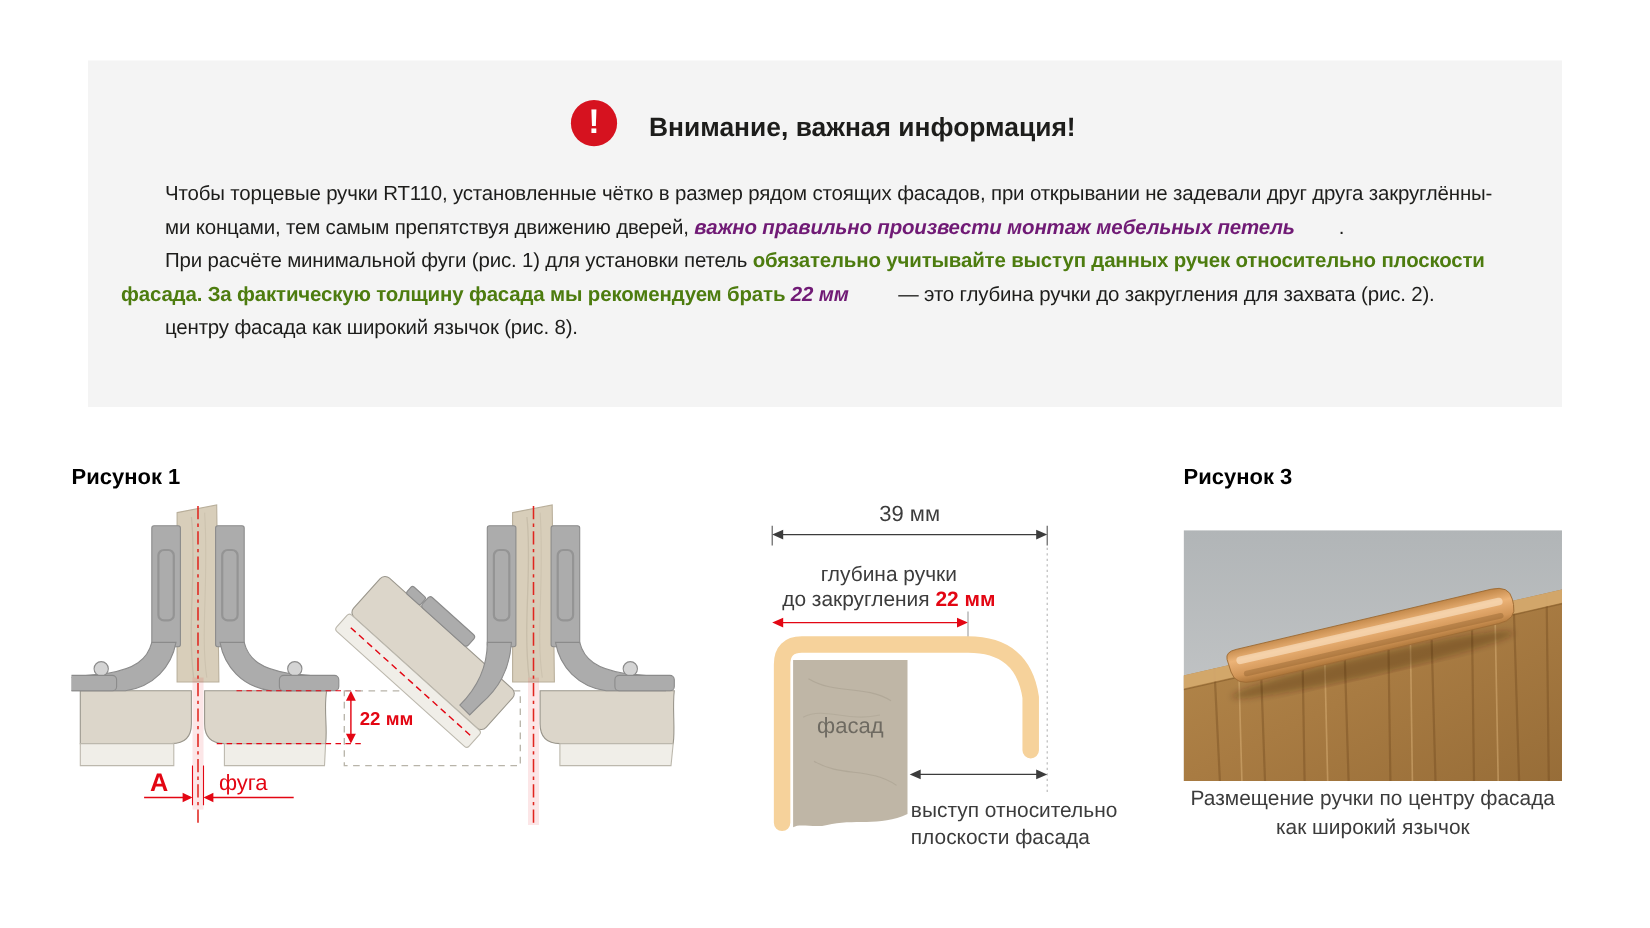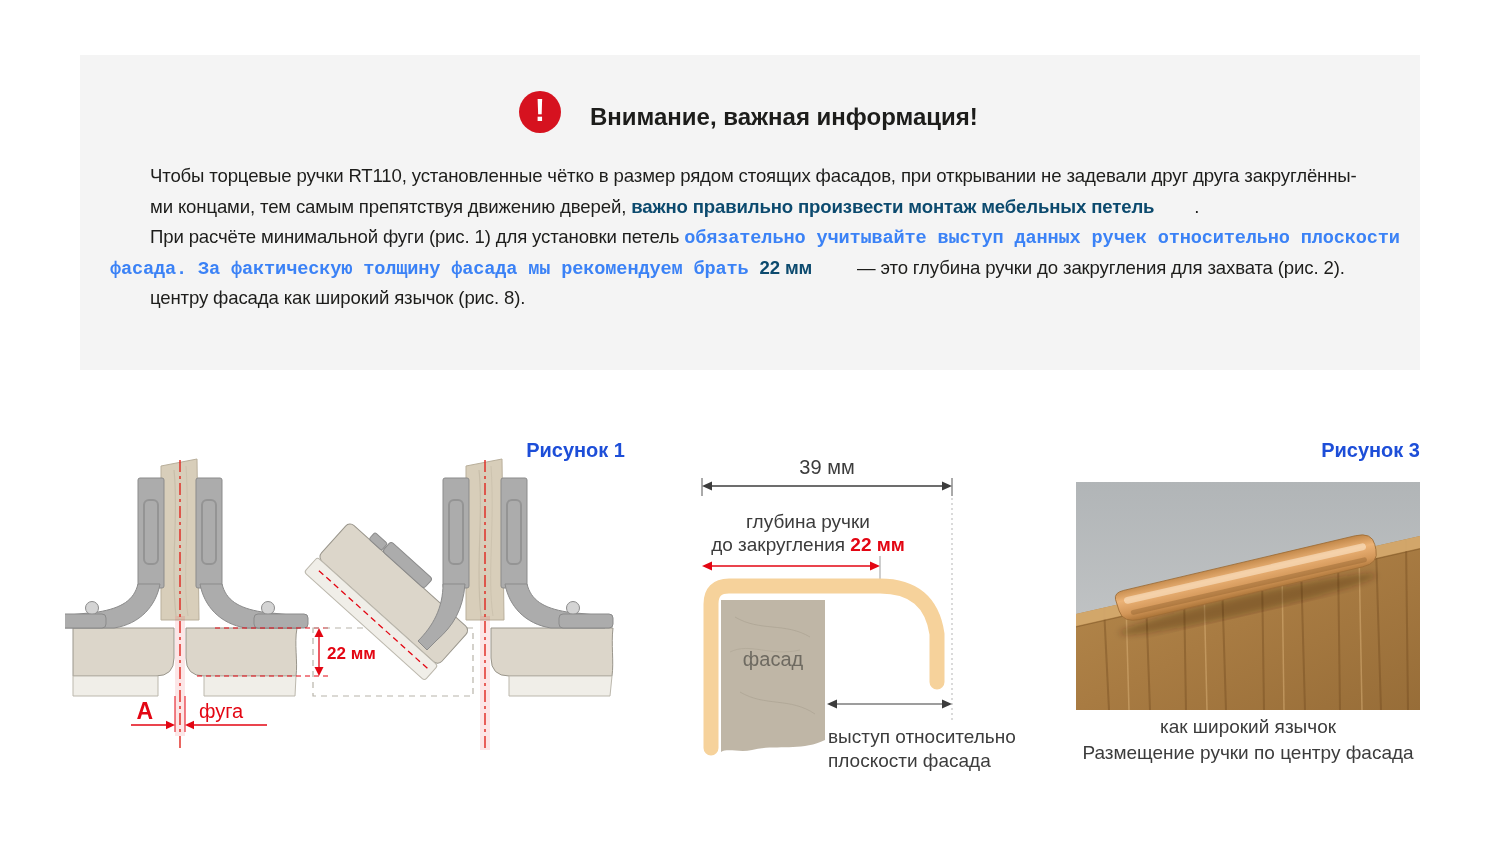--- a/index.html
+++ b/index.html
@@ -8,25 +8,25 @@
   .abs{position:absolute;}
 
   
   #infobox{left:80px;top:55px;width:1340px;height:315px;background:#f4f4f4;}
   #warn-icon{left:519px;top:91px;width:42px;height:42px;border-radius:50%;background:#d6121f;
              color:#fff;font-weight:bold;font-size:31px;line-height:40px;text-align:center;}
   #info-title{left:590px;top:103px;font-size:24px;font-weight:bold;white-space:nowrap;}
   #info-paragraph{left:110px;top:161px;width:1300px;font-size:18.6px;letter-spacing:-0.15px;}
   .pline{height:30.5px;line-height:30.5px;white-space:nowrap;}
   .seg-n{font-weight:normal;color:#1d1d1b;margin-left:40px;}
-  .seg-b{font-weight:bold;color:#3b82f6;font-family:Liberation Mono, monospace;}
-  .seg-rb{font-weight:bold;color:#0c4a6e;}
+  .seg-b{font-weight:bold;color:#4d7c0f;}
+  .seg-rb{font-weight:bold;color:#701a75;font-style:italic;}
 
   
-  .fig-title{font-size:20px;font-weight:bold;text-align:right;color:#1d4ed8;margin-top:16px;}
+  .fig-title{font-size:20px;font-weight:bold;text-align:left;color:#000000;}
   #fig1-title{left:65px;top:423px;width:560px;}
   #fig2-title{left:690px;top:423px;width:330px;}
   #fig3-title{left:1076px;top:423px;width:344px;}
 
   #fig1-svg{left:65px;top:448px;}
   #fig2-svg{left:690px;top:452px;}
   #fig3-art{left:1076px;top:482px;}
   #fig3-caption{left:1056px;top:714px;width:384px;text-align:center;font-size:19px;
                 line-height:26px;color:#3c3c3c;}
 
@@ -209,17 +209,17 @@
     <line x1="0" y1="145" x2="344" y2="67" stroke="#7e5627" stroke-width="1" opacity="0.55"></line>
 
     <g transform="translate(170,96) rotate(-12.8)">
       <ellipse cx="-4" cy="26" rx="132" ry="9" fill="rgba(60,35,10,0.30)" filter="url(#soft)"></ellipse>
       <path d="M -132 -8 Q -132 -15 -122 -15 L 116 -17 Q 133 -17 133 -4 L 133 1 Q 133 15 116 15 L -112 17 Q -130 17 -131 4 Z" fill="url(#goldGrad)" stroke="#9d6c36" stroke-width="0.8"></path>
       <rect x="-124" y="-8" width="248" height="7" rx="3.5" fill="rgba(255,242,222,0.5)"></rect>
       <rect x="-120" y="6" width="242" height="5" rx="2.5" fill="rgba(130,85,38,0.35)"></rect>
     </g>
   </svg>
   <div class="abs" id="fig3-caption">
+    <div>Размещение ручки по центру фасада</div>
     <div>как широкий язычок</div>
-    <div>Размещение ручки по центру фасада</div>
   </div>
 
 </div>
 
 </body></html>

